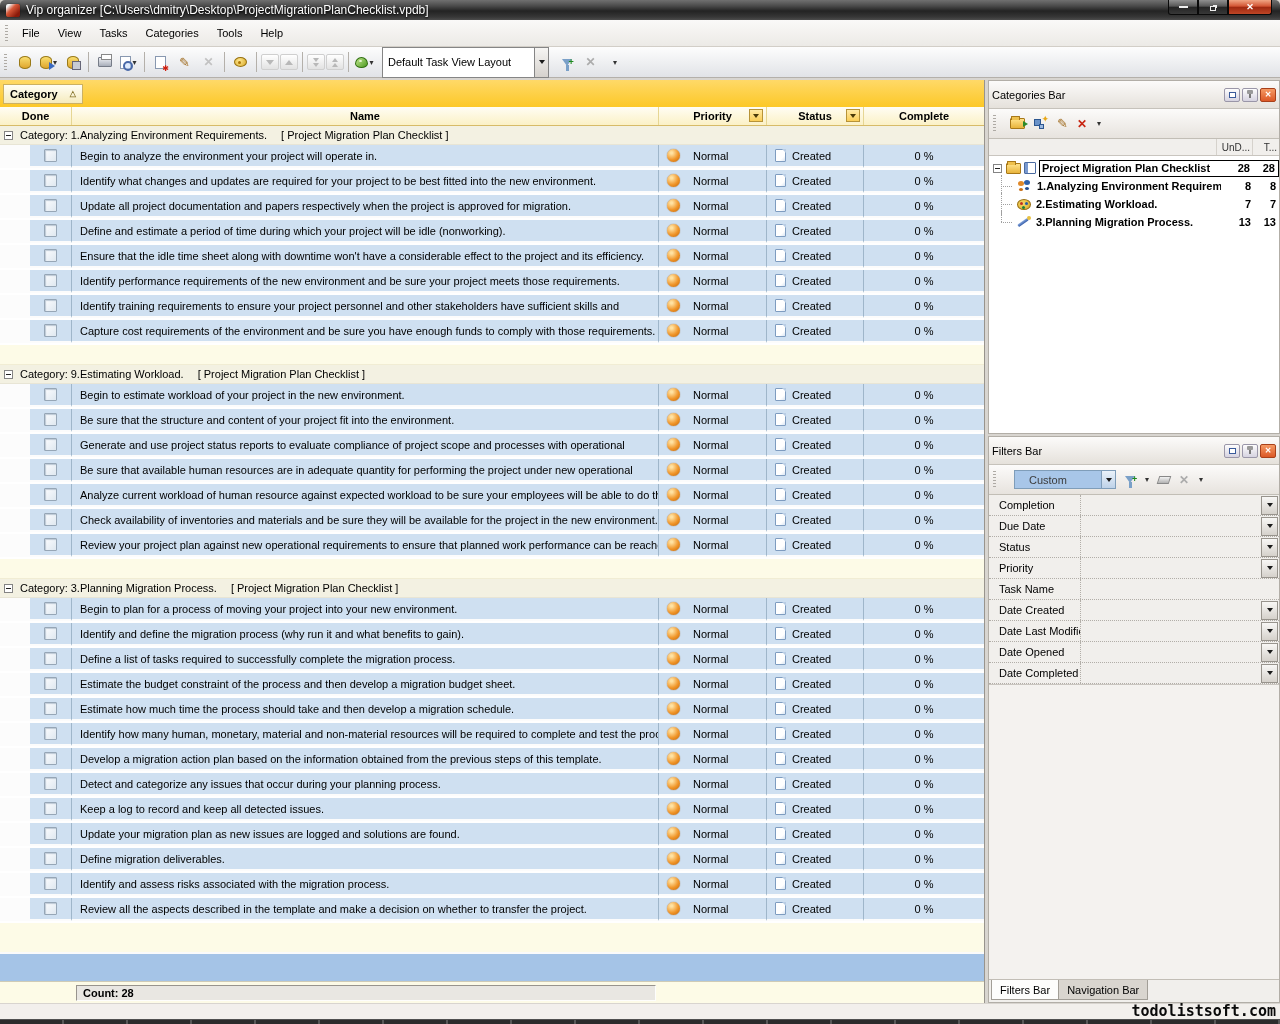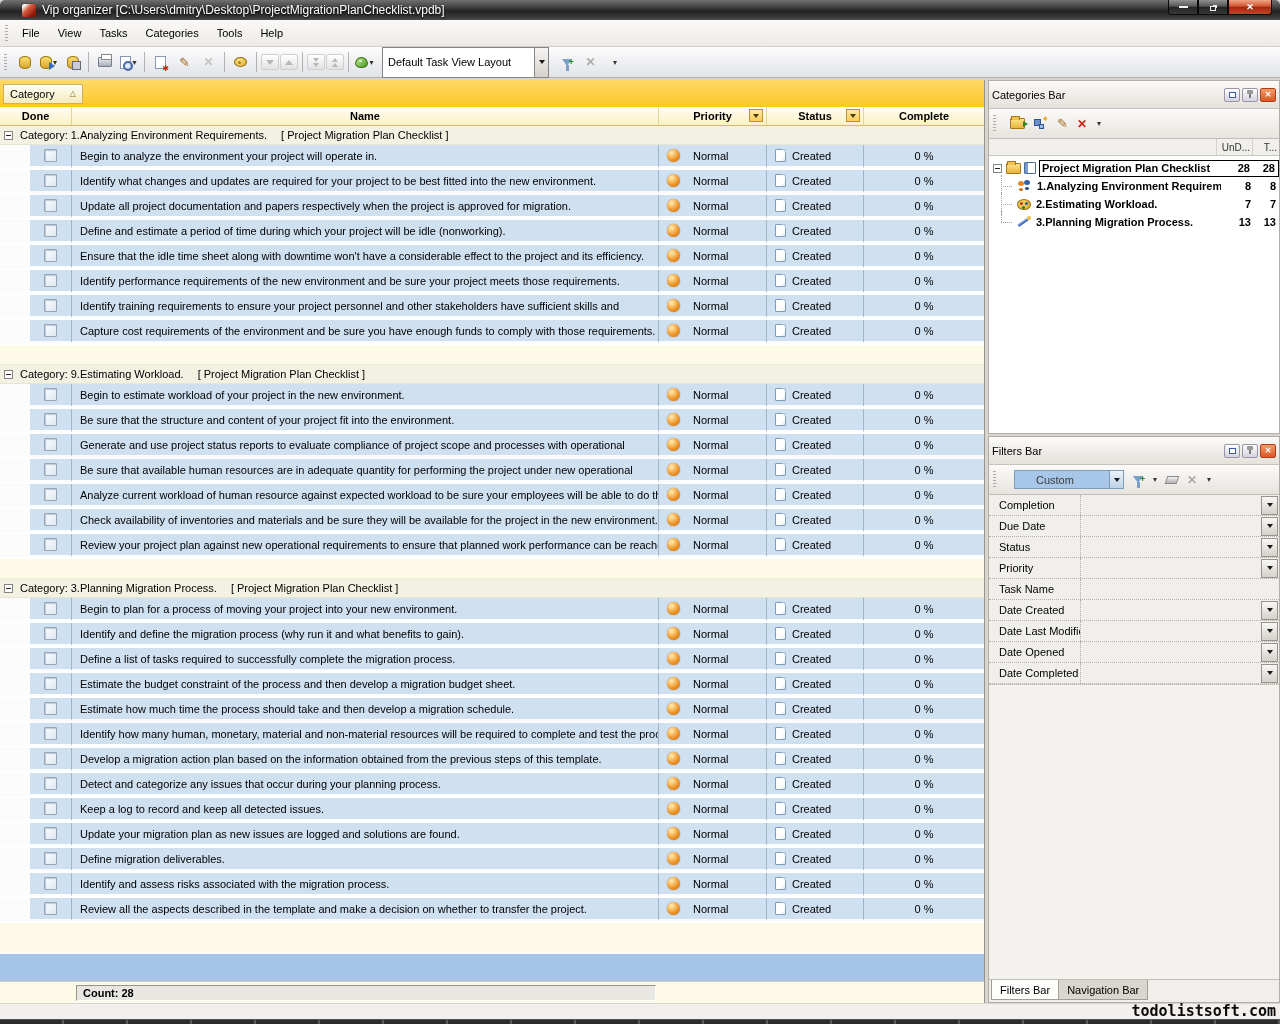--- a/index.html
+++ b/index.html
@@ -2,21 +2,21 @@
 <html><head>
 <meta charset="utf-8">
 <style>
   html,body{margin:0;padding:0}
   body{width:1280px;height:1024px;overflow:hidden;background:#d8d5d0;
        font-family:"Liberation Sans",sans-serif;font-size:11px;color:#000}
   *{box-sizing:border-box}
 
   
   .titlebar{height:20px;background:linear-gradient(#707070,#4a4a4a 30%,#232323 55%,#373737 85%,#4c4c4c);
-    display:flex;align-items:center;color:#fff;padding-left:22px;border-radius:5px 5px 0 0;position:relative}
+    display:flex;align-items:center;color:#fff;padding-left:6px;border-radius:5px 5px 0 0;position:relative}
   .app-icon{width:14px;height:13px;margin-right:6px;border-radius:2px;
     background:linear-gradient(135deg,#f0f0f0 15%,#d85838 40%,#8a1a0a 80%);box-shadow:0 0 1px #000}
   .title-text{font-size:12px;text-shadow:0 1px 2px #000;white-space:nowrap}
   .win-controls{position:absolute;right:8px;top:0;display:flex}
   .win-btn{width:30px;height:15px;display:flex;align-items:center;justify-content:center;
     background:linear-gradient(#909090,#565656 45%,#242424 50%,#383838);border:1px solid #0a0a0a;border-top:none}
   .win-btn.min{border-radius:0 0 0 3px}
   .win-btn.close{width:44px;border-radius:0 0 3px 0;
     background:linear-gradient(#f0a584,#d25433 45%,#9e2810 50%,#bf4626);color:#fff;font-size:9px;font-weight:bold}
   .min-glyph{width:9px;height:2px;background:#eee}
@@ -75,21 +75,21 @@
 
   
   .main{display:flex;height:925px;padding-top:2px;background:#d8d5d0}
   .left-pane{width:985px;display:flex;flex-direction:column;background:#fff;border-right:1px solid #98948d}
   .gap-col{width:3px;flex:none}
   .right-pane{width:292px;display:flex;flex-direction:column}
 
   
   .group-bar{height:27px;flex:none;background:linear-gradient(#ffd968,#fcc827);display:flex;align-items:center;padding-left:3px}
   .group-btn{height:20px;min-width:80px;background:linear-gradient(#fffef6,#f5ebbd);border:1px solid #ccb162;
-    display:flex;align-items:center;justify-content:space-between;padding:0 6px;gap:8px;font-weight:normal}
+    display:flex;align-items:center;justify-content:space-between;padding:0 6px;gap:8px;font-weight:bold}
   .sort-tri{font-size:8px;color:#86742c}
   .header-row{height:19px;flex:none;display:flex;align-items:stretch;font-weight:bold;
     background:linear-gradient(#fffdf4,#fbf1c6);border-bottom:1px solid #d7bb68}
   .hcell{display:flex;align-items:center;justify-content:center;border-right:1px solid #e6d694;position:relative}
   .hc-done{width:72px}.hc-name{flex:1}.hc-priority{width:108px}.hc-status{width:97px}
   .hc-complete{width:120px;border-right:none}
   .hfilter{position:absolute;right:3px;top:2px;width:14px;height:13px;display:flex;align-items:center;justify-content:center;
     background:linear-gradient(#ffeaa6,#fbce56);border:1px solid #b79338}
   .hfilter .tri-dn{border-left-width:3px;border-right-width:3px;border-top-width:4px;border-top-color:#4a3a08}
 
@@ -177,22 +177,22 @@
   .ti-dart::before{content:"";position:absolute;left:0;top:5px;width:12px;height:3px;border-radius:1px;
     background:linear-gradient(#8cacde,#3058a8);transform:rotate(-35deg)}
   .ti-dart::after{content:"";position:absolute;right:0;top:0;width:4px;height:4px;border-radius:50%;background:#e8c040}
   .tree-label-wrap{flex:1;display:flex;align-items:center;height:17px;overflow:hidden}
   .tree-label-wrap.focused{border:1px solid #000}
   .tree-label{flex:1;white-space:nowrap;overflow:hidden;margin-left:2px}
   .tree-count{width:33px;text-align:right;padding-right:3px;flex:none}
   .tree-count.c2{width:25px}
 
   .preset-combo{display:flex;height:19px;margin-left:4px}
-  .preset-text{width:96px;background:#a8c6e8;border:1px solid #7f9db9;color:#3c3c3c;
-    display:flex;align-items:center;padding-left:21px}
+  .preset-text{width:88px;background:#a8c6e8;border:1px solid #7f9db9;color:#3c3c3c;
+    display:flex;align-items:center;padding-left:14px}
   .preset-btn{width:14px;background:linear-gradient(#eaf2fa,#bed2e8);border:1px solid #7f9db9;border-left:none;
     display:flex;align-items:center;justify-content:center}
   .filter-grid{flex:none;border-bottom:1px solid #c9c5bf}
   .filter-row{height:21px;display:flex;align-items:center;background:#f1efec;border-bottom:1px dotted #b2aea8}
   .filter-label{width:92px;padding-left:10px;height:100%;display:flex;align-items:center;flex:none;
     border-right:1px dotted #b2aea8;overflow:hidden;white-space:nowrap}
   .filter-value{flex:1;height:100%}
   .filter-drop{width:17px;height:19px;margin-right:1px;flex:none;display:flex;align-items:center;justify-content:center;
     background:linear-gradient(#f8f7f5,#d5d1cb);border:1px solid #98948d}
   .darrow{width:0;height:0;border-left:3px solid transparent;border-right:3px solid transparent;border-top:4px solid #1a1a1a}

